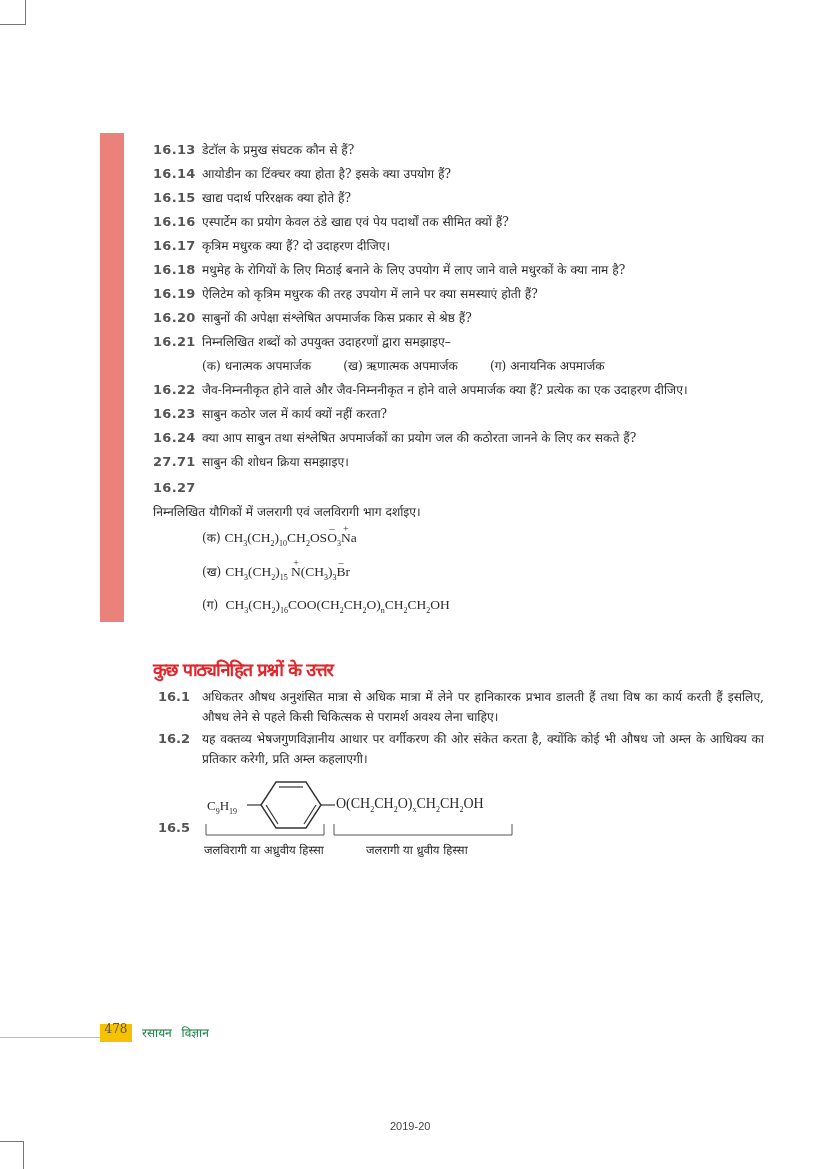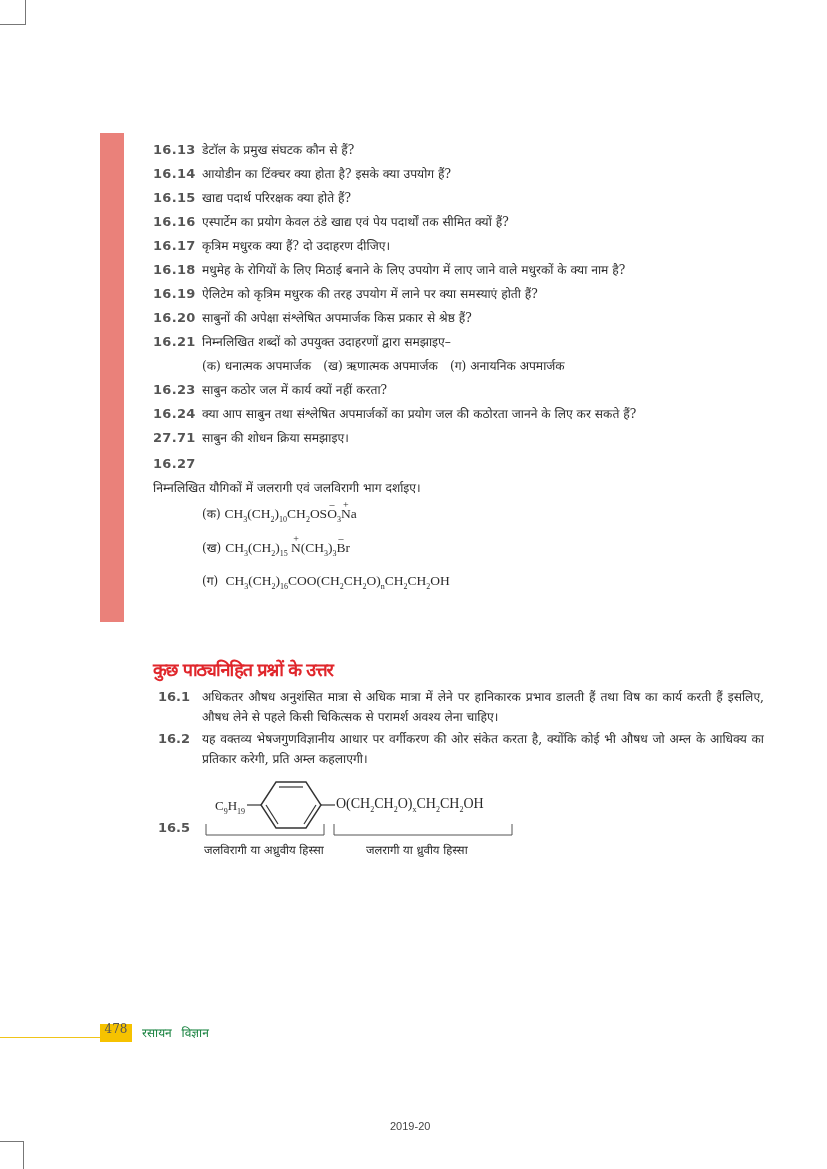--- a/index.html
+++ b/index.html
@@ -13,39 +13,39 @@
   .crop-bl { position: absolute; left: 0; top: 1141px; width: 23px; height: 28px;
     border-right: 1px solid #777; border-top: 1px solid #777; }
   .side-bar { position: absolute; left: 100px; top: 133px; width: 24px; height: 489px;
     background: #ea817a; }
   .q-list { position: absolute; left: 153px; top: 138px; width: 612px; }
   .q { display: flex; font-size: 12.2px; line-height: 24px; }
   .q .num { width: 49px; flex: none; font-weight: bold; font-size: 13px; color: #555;
     font-family: "DejaVu Sans", "Liberation Sans", sans-serif; letter-spacing: 0.3px; }
   .q .txt { flex: 1; color: #2a2a2a; }
   .q.multi .txt { line-height: 20px; padding-top: 2px; }
-  .sub { padding-left: 49px; font-size: 12.2px; line-height: 24px; display: flex; gap: 12px; text-align: center; }
+  .sub { padding-left: 49px; font-size: 12.2px; line-height: 24px; display: flex; gap: 32px; text-align: center; }
   .formula { padding-left: 49px; font-size: 13.5px; line-height: 28px;
     font-family: "Liberation Serif", "DejaVu Serif", serif; }
   .formula .lbl { font-size: 12px; margin-right: 4px; font-family: "DejaVu Serif", serif; }
   .formula sub { font-size: 8px; }
   .chg { position: relative; display: inline-block; }
   .chg::before { content: attr(data-c); position: absolute; top: -9px; left: 50%;
     transform: translateX(-50%); font-size: 10px; }
   .heading { position: absolute; left: 153px; top: 657px; font-size: 18px; font-weight: bold;
     color: #e0262b; font-family: "DejaVu Sans", "Liberation Sans", sans-serif; letter-spacing: -1px; }
   .ans { position: absolute; left: 158px; width: 606px; display: flex; font-size: 12.2px; }
   .ans .num { width: 44px; flex: none; font-weight: bold; font-size: 13px; color: #555;
     font-family: "DejaVu Sans", "Liberation Sans", sans-serif; line-height: 20px; }
   .ans .txt { flex: 1; line-height: 20px; text-align: justify; text-align-last: left; }
   .struct { position: absolute; left: 158px; top: 778px; width: 380px; height: 90px; }
   .struct .num { position: absolute; left: 0; top: 42px; font-weight: bold; font-size: 13px; color: #555;
     font-family: "DejaVu Sans", "Liberation Sans", sans-serif; }
   .struct .c9 { position: absolute; left: 49px; top: 20px; font-size: 13px;
-    font-family: "Liberation Serif", serif; margin-left: 8px; }
+    font-family: "Liberation Serif", serif; }
   .struct .c9 sub, .struct .tail sub { font-size: 8px; }
   .struct .tail { position: absolute; left: 178px; top: 18px; font-size: 14px;
     font-family: "Liberation Serif", serif; }
   .struct .lbl1 { position: absolute; left: 46px; top: 64px; font-size: 11.5px; }
   .struct .lbl2 { position: absolute; left: 208px; top: 64px; font-size: 11.5px; }
   .footer-line { position: absolute; left: 0; top: 1037px; width: 100px; height: 1px; background: #f0c419; }
   .page-num { position: absolute; left: 100px; top: 1024px; width: 32px; height: 18px; background: #f6c200;
     font-size: 12px; color: #555; text-align: center; line-height: 11px;
     font-family: "DejaVu Serif", serif; }
   .book-title { position: absolute; left: 142px; top: 1024px; font-size: 12px; color: #15803d; word-spacing: 6px; }
@@ -96,20 +96,24 @@
   <div class="q">
     <span class="num">16.21</span>
     <span class="txt">निम्नलिखित शब्दों को उपयुक्त उदाहरणों द्वारा समझाइए–</span>
   </div>
   <div class="sub">
     <span>(क) धनात्मक अपमार्जक</span>
     <span>(ख) ऋणात्मक अपमार्जक</span>
     <span>(ग) अनायनिक अपमार्जक</span>
   </div>
   <div class="q">
+    <span class="num">16.22</span>
+    <span class="txt">जैव-निम्ननीकृत होने वाले और जैव-निम्ननीकृत न होने वाले अपमार्जक क्या हैं? प्रत्येक का एक उदाहरण दीजिए।</span>
+  </div>
+  <div class="q">
     <span class="num">16.23</span>
     <span class="txt">साबुन कठोर जल में कार्य क्यों नहीं करता?</span>
   </div>
   <div class="q">
     <span class="num">16.24</span>
     <span class="txt">क्या आप साबुन तथा संश्लेषित अपमार्जकों का प्रयोग जल की कठोरता जानने के लिए कर सकते हैं?</span>
   </div>
   <div class="q">
     <span class="num">27.71</span>
     <span class="txt">साबुन की शोधन क्रिया समझाइए।</span>

